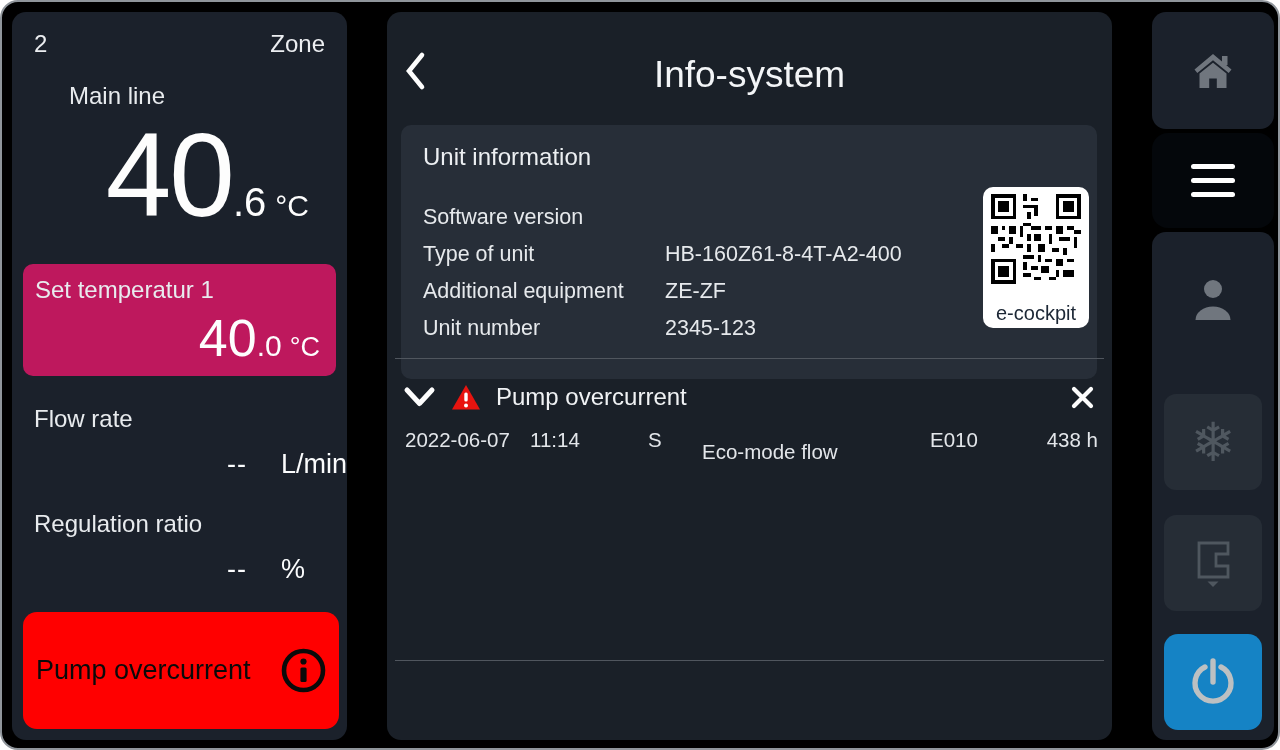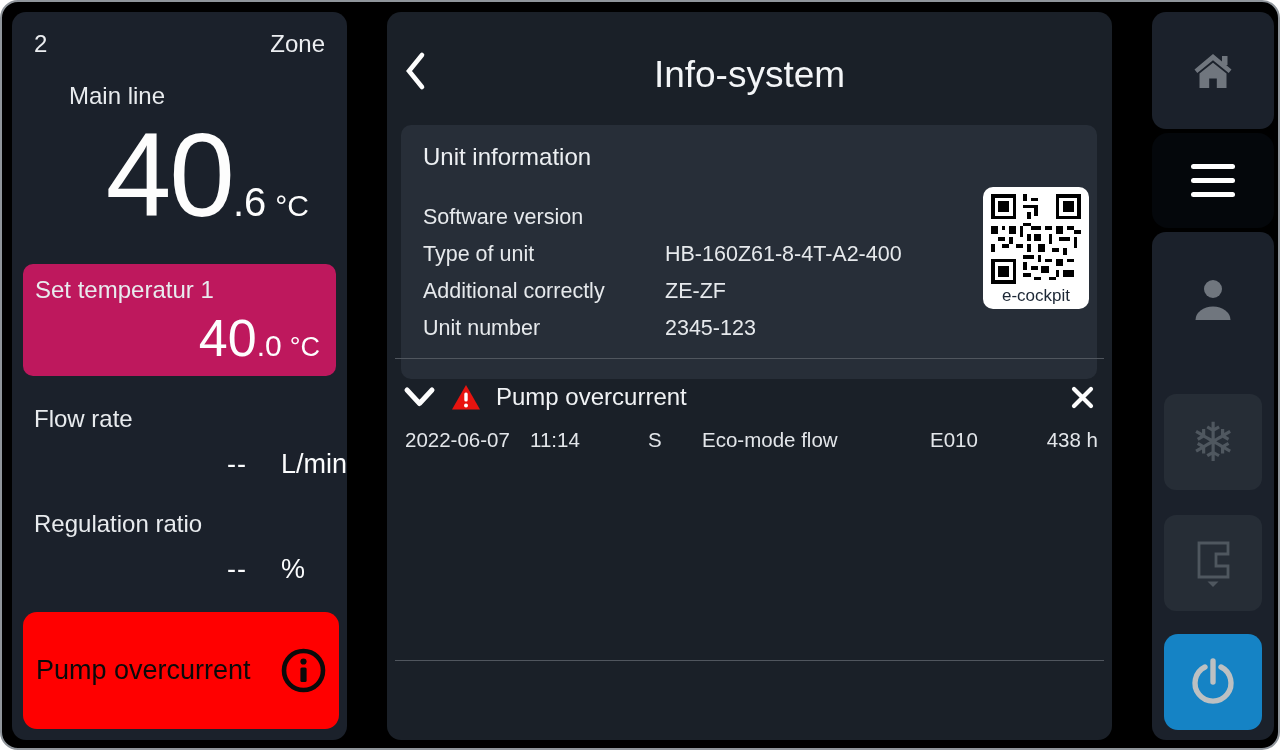--- a/index.html
+++ b/index.html
@@ -35,28 +35,28 @@
   .back-btn{position:absolute;left:16px;top:36px;width:34px;height:46px;display:flex;align-items:center;cursor:pointer;}
   .page-title{position:absolute;left:0;right:0;top:42px;text-align:center;font-size:37px;color:#f3f5f7;}
   .unit-card{position:absolute;left:14px;right:15px;top:113px;height:254px;background:#272e38;border-radius:10px;
              padding:18px 22px;box-sizing:border-box;}
   .unit-title{font-size:24px;color:#eceff2;margin-bottom:28px;}
   .unit-row{font-size:21.5px;line-height:37px;color:#e6e9ec;white-space:nowrap;}
   .unit-row .u-label{display:inline-block;width:242px;}
   .qr-box{position:absolute;right:8px;top:62px;width:106px;background:#fff;border-radius:10px;
           padding:7px 0 3px 0;text-align:center;}
   .qr-box svg{display:block;margin:0 auto;}
-  .qr-label{font-size:17px;color:#1c2735;margin-top:2px;}
+  .qr-label{font-size:20px;color:#1c2735;margin-top:18px;}
   .divider{position:absolute;left:8px;right:8px;border-top:1px solid #50565e;}
   .alarm-head{position:absolute;left:16px;right:16px;top:364px;height:42px;display:flex;align-items:center;gap:15px;}
   .alarm-title{font-size:24px;color:#f0f2f4;}
   .close-btn{margin-left:auto;cursor:pointer;display:flex;align-items:center;}
   .collapse-btn{cursor:pointer;display:flex;align-items:center;}
   .alarm-meta{position:absolute;left:18px;right:14px;top:416px;display:flex;font-size:20.5px;color:#e3e6ea;}
-  .m-date{width:125px;}.m-time{width:118px;}.m-state{width:54px;}.m-mode{flex:1;}
+  .m-date{width:125px;}.m-time{width:118px;}.m-state{width:54px;}.m-mode{flex:1;margin-top:12px;}
   .m-code{width:96px;}.m-hours{width:72px;text-align:right;}
   .hints{position:absolute;left:18px;top:452px;font-size:21.5px;line-height:32.5px;color:#e6e9ec;}
 
   
   .side-box{position:absolute;left:1150px;width:122px;background:#1b212b;border-radius:14px;}
   #home-box{top:10px;height:117px;display:flex;align-items:center;justify-content:center;cursor:pointer;}
   #menu-box{top:131px;height:95px;background:#04070b;border-radius:16px;display:flex;flex-direction:column;
             align-items:center;justify-content:center;gap:9px;cursor:pointer;}
   .menu-bar{width:44px;height:5px;border-radius:3px;background:#fff;}
   #side-main{top:230px;height:508px;}
@@ -127,21 +127,21 @@
 
     <div class="unit-card">
       <div class="unit-title">Unit information</div>
       <div class="unit-row">
         <span class="u-label">Software version</span><span></span>
       </div>
       <div class="unit-row">
         <span class="u-label">Type of unit</span><span>HB-160Z61-8-4T-A2-400</span>
       </div>
       <div class="unit-row">
-        <span class="u-label">Additional correctly</span><span>ZE-ZF</span>
+        <span class="u-label">Additional equipment</span><span>ZE-ZF</span>
       </div>
       <div class="unit-row">
         <span class="u-label">Unit number</span><span>2345-123</span>
       </div>
 
       <div class="qr-box">
         <svg width="90" height="90" viewBox="0 0 25 25" shape-rendering="crispEdges">
           <rect x="0" y="0" width="25" height="25" fill="#fff"></rect>
           <rect x="0" y="0" width="7" height="7" fill="#000"></rect>
             <rect x="1" y="1" width="5" height="5" fill="#fff"></rect>

